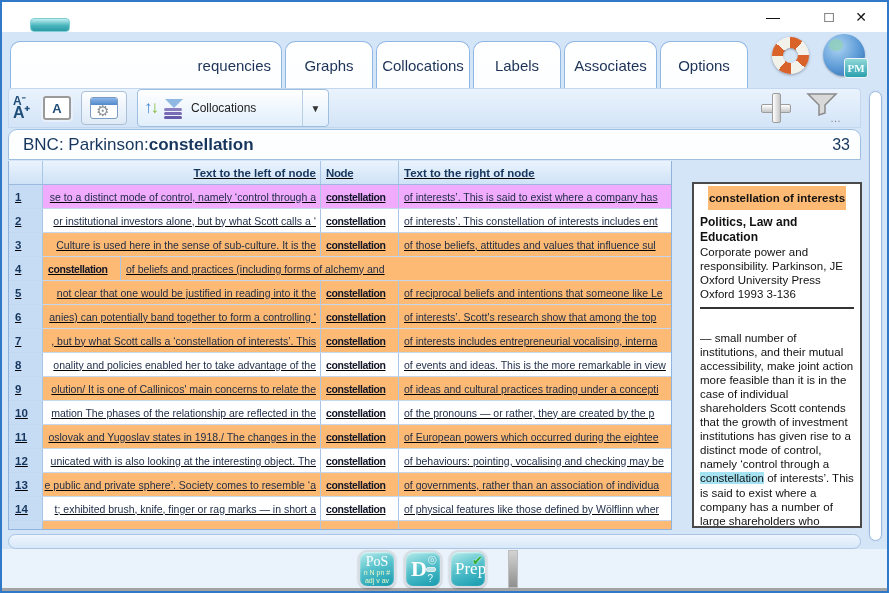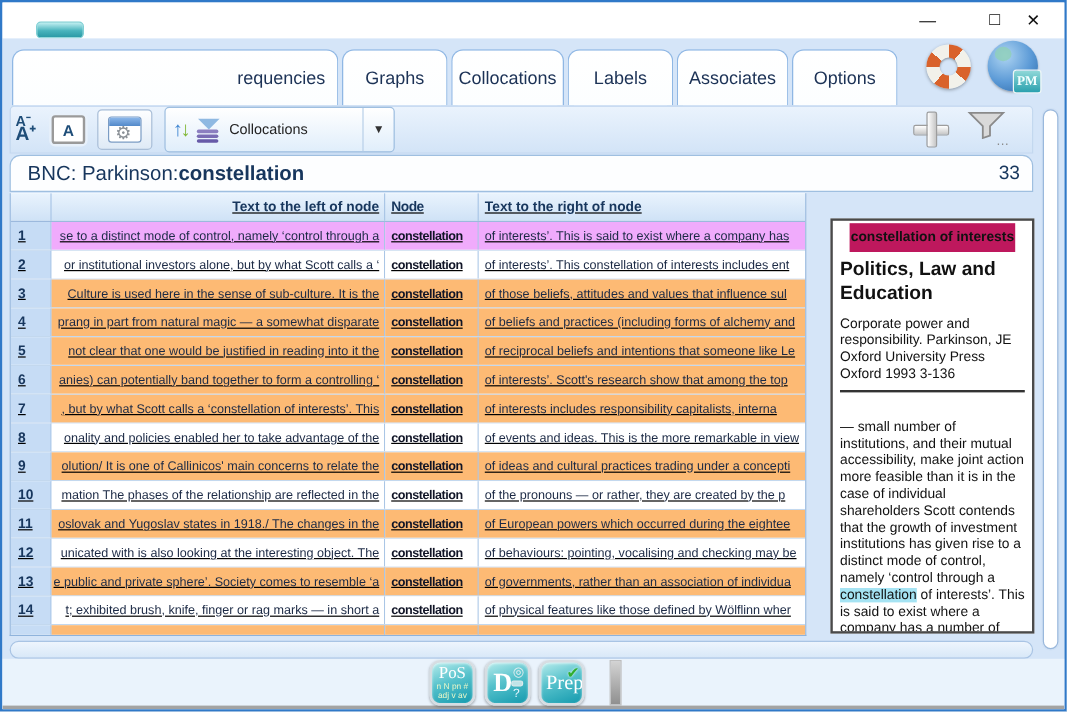--- a/index.html
+++ b/index.html
@@ -105,22 +105,22 @@
   .thead .c { color:#17365d; font-size:11.5px; font-weight:bold; background:transparent; }
   .thead .c.num { background:transparent; }
   .row-w .c:not(.num) { background:#ffffff; }
   .row-y .c:not(.num) { background:#fdba74; }
   .row-sel .c:not(.num) { background:#f0abfc; }
 
   
   .detail { position:absolute; left:690px; top:150px; width:170px; height:346px; background:#fff;
       border:2px solid #4a4a4a; padding:5px 6px; font-size:11.5px; color:#111; line-height:1.22; overflow:hidden; }
   .detail-title { text-align:center; font-weight:bold; margin:2px 0 10px; }
-  .detail-title span { background:#be185d; padding:6px 1px; }
-  .detail-cat { font-weight:bold; font-size:16px; margin-bottom:9px; }
+  .detail-title span { background:#fdba74; padding:6px 1px; }
+  .detail-cat { font-weight:bold; font-size:12px; margin-bottom:1px; }
   .detail-cite { margin-bottom:6px; }
   .detail hr { border:none; border-top:2px solid #333; margin:2px 0 22px; }
   .detail-body .hl { background:#a5e3f3; }
 
   
   .vscroll { position:absolute; right:4px; top:58px; width:15px; height:452px; background:#cfe0f4;
       border-radius:7px; }
   .vscroll .thumb { position:absolute; inset:1px; background:#fff; border:1px solid #9ab8dc; border-radius:7px; }
   .hscroll { position:absolute; left:6px; top:502px; width:853px; height:15px;
       background:linear-gradient(#eef5fd,#d8e8f8); border:1px solid #a9c4e4; border-radius:8px; }
@@ -260,23 +260,20 @@
         <div class="c left">
             <span>Culture is used here in the sense of sub-culture. It is the</span>
           </div>
         <div class="c node">constellation</div>
         <div class="c right">
             <span>of those beliefs, attitudes and values that influence sul</span>
           </div>
       </div>
       <div class="trow row-y">
         <div class="c num">4</div>
-        <div class="c left">
-            <span>prang in part from natural magic — a somewhat disparate</span>
-          </div>
         <div class="c node">constellation</div>
         <div class="c right">
             <span>of beliefs and practices (including forms of alchemy and</span>
           </div>
       </div>
       <div class="trow row-y">
         <div class="c num">5</div>
         <div class="c left">
             <span>not clear that one would be justified in reading into it the</span>
           </div>
@@ -295,21 +292,21 @@
             <span>of interests’. Scott's research show that among the top</span>
           </div>
       </div>
       <div class="trow row-y">
         <div class="c num">7</div>
         <div class="c left">
             <span>, but by what Scott calls a ‘constellation of interests’. This</span>
           </div>
         <div class="c node">constellation</div>
         <div class="c right">
-            <span>of interests includes responsibility capitalists, interna</span>
+            <span>of interests includes entrepreneurial vocalising, interna</span>
           </div>
       </div>
       <div class="trow row-w">
         <div class="c num">8</div>
         <div class="c left">
             <span>onality and policies enabled her to take advantage of the</span>
           </div>
         <div class="c node">constellation</div>
         <div class="c right">
             <span>of events and ideas. This is the more remarkable in view</span>

